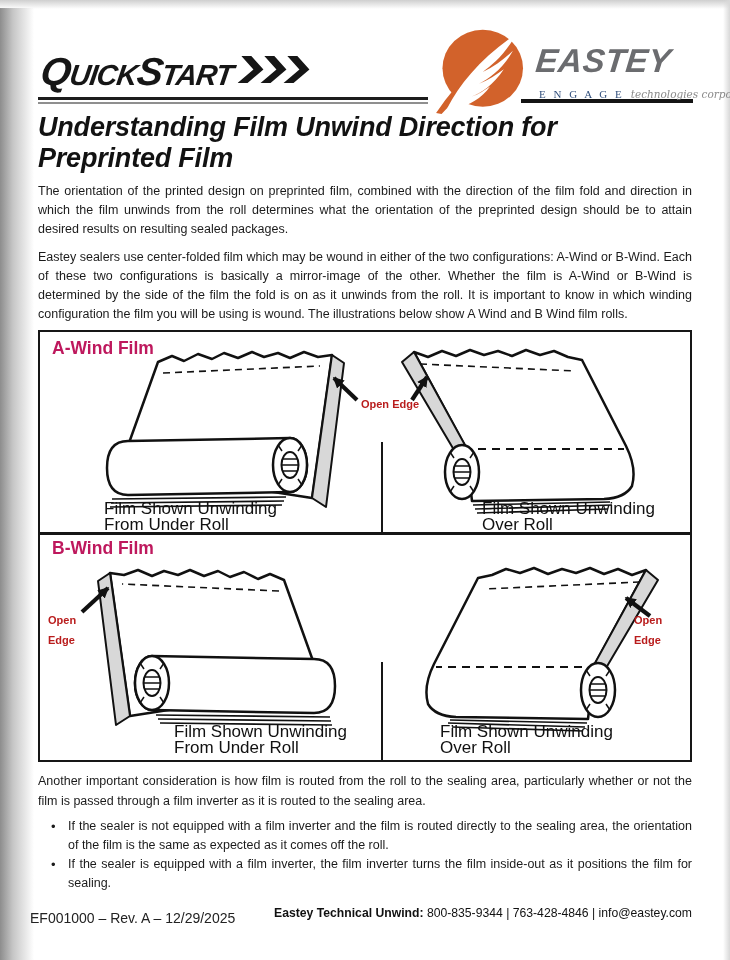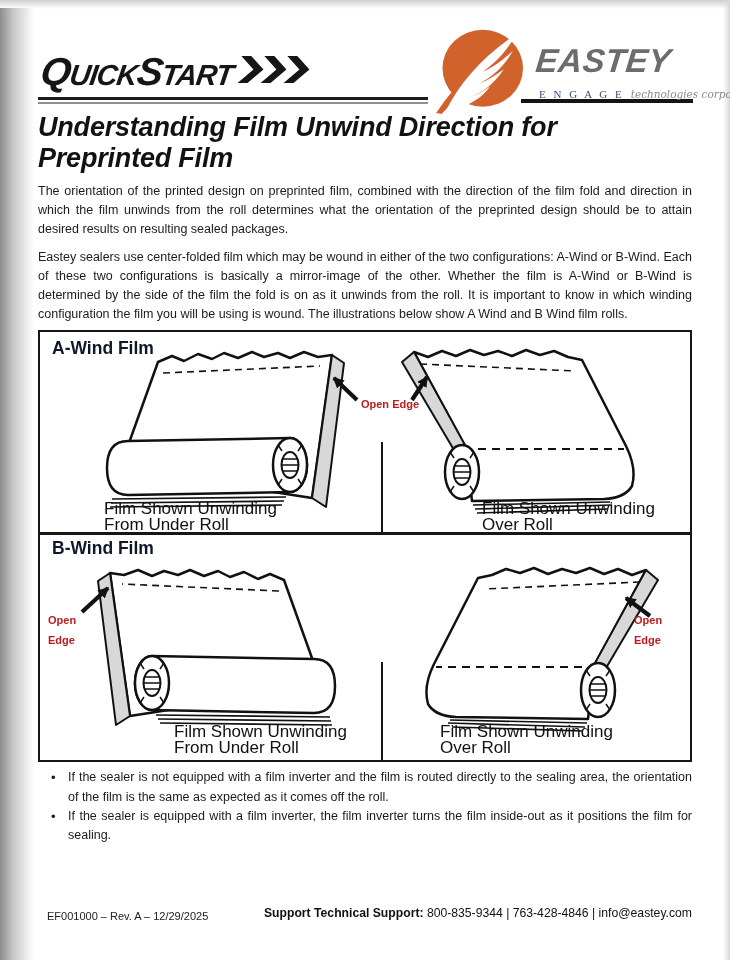--- a/index.html
+++ b/index.html
@@ -24,35 +24,35 @@
   .eastey-engage{font-size:11px;letter-spacing:2.5px;color:#33517e;font-family:"Liberation Serif",serif;}
   .eastey-tagline{font-size:10.5px;font-style:italic;color:#8a8a8a;font-family:"DejaVu Serif",serif;margin-left:2px;}
 
   
   .content{position:absolute;left:38px;top:112px;width:654px;}
   h1.title{margin:0;font-size:27px;line-height:31px;font-weight:bold;color:#121212;letter-spacing:-0.2px;font-style:italic;}
   p.body-p{margin:8px 0 0 0;font-size:12.5px;line-height:19.2px;text-align:justify;}
 
   
   .figure-box{position:relative;margin-top:6px;width:650px;height:428px;border:2px solid #161616;background:#fff;}
-  .wind-title{position:absolute;left:12px;font-size:17.5px;font-weight:bold;color:#0f172a;}
+  .wind-title{position:absolute;left:12px;font-size:17.5px;font-weight:bold;color:#be185d;}
   .panel-svg{position:absolute;}
   .caption{position:absolute;font-size:17px;line-height:16px;color:#111;width:180px;}
   .open-edge{position:absolute;font-size:11px;line-height:20px;font-weight:bold;color:#b91c1c;width:52px;}
   .open-edge.center{text-align:center;width:72px;}
   .h-divider{position:absolute;left:0;right:0;top:200px;height:2.5px;background:#161616;}
   .v-divider{position:absolute;width:2px;background:#161616;}
   .arrows-overlay{position:absolute;inset:0;pointer-events:none;}
 
   ul.bullets{margin:6px 0 0 0;padding:0;list-style:none;}
   ul.bullets li{position:relative;padding-left:30px;font-size:12.5px;line-height:19.2px;text-align:justify;}
   ul.bullets li::before{content:"\2022";position:absolute;left:13px;top:0;font-size:13px;}
 
   
-  .footer-ref{position:absolute;left:47px;top:910px;font-size:11px;color:#222;}
+  .footer-ref{position:absolute;left:30px;top:910px;font-size:14px;color:#222;}
   .footer-support{position:absolute;right:38px;top:906px;font-size:12.2px;color:#111;white-space:nowrap;}
   .footer-support b{font-weight:bold;}
   .defs-holder{position:absolute;width:0;height:0;}
 </style>
 </head>
 <body>
 
 <div class="page">
 
   <svg class="defs-holder" aria-hidden="true">
@@ -152,22 +152,23 @@
             <polygon points="0,0 11,5.5 0,11" fill="#111"></polygon>
           </marker>
         </defs>
         <line x1="317" y1="68" x2="294" y2="46" stroke="#111" stroke-width="4.2" marker-end="url(#ah)"></line>
         <line x1="372" y1="68" x2="387" y2="45" stroke="#111" stroke-width="4.2" marker-end="url(#ah)"></line>
         <line x1="42" y1="280" x2="68" y2="256" stroke="#111" stroke-width="4.2" marker-end="url(#ah)"></line>
         <line x1="610" y1="284" x2="586" y2="266" stroke="#111" stroke-width="4.2" marker-end="url(#ah)"></line>
       </svg>
     </div>
 
+    <p class="body-p" style="margin-top:10px;">Another important consideration is how film is routed from the roll to the sealing area, particularly whether or not the film is passed through a film inverter as it is routed to the sealing area.</p>
     <ul class="bullets">
       <li>If the sealer is not equipped with a film inverter and the film is routed directly to the sealing area, the orientation of the film is the same as expected as it comes off the roll.</li>
       <li>If the sealer is equipped with a film inverter, the film inverter turns the film inside-out as it positions the film for sealing.</li>
     </ul>
   </div>
 
   <div class="footer-ref">EF001000 – Rev. A – 12/29/2025</div>
-  <div class="footer-support"><b>Support Technical Support:</b><span> 800-835-9344 | 763-428-4846 | info@eastey.com</span></div>
+  <div class="footer-support"><b>Eastey Technical Unwind:</b><span> 800-835-9344 | 763-428-4846 | info@eastey.com</span></div>
 
 </div>
 
 </body></html>

